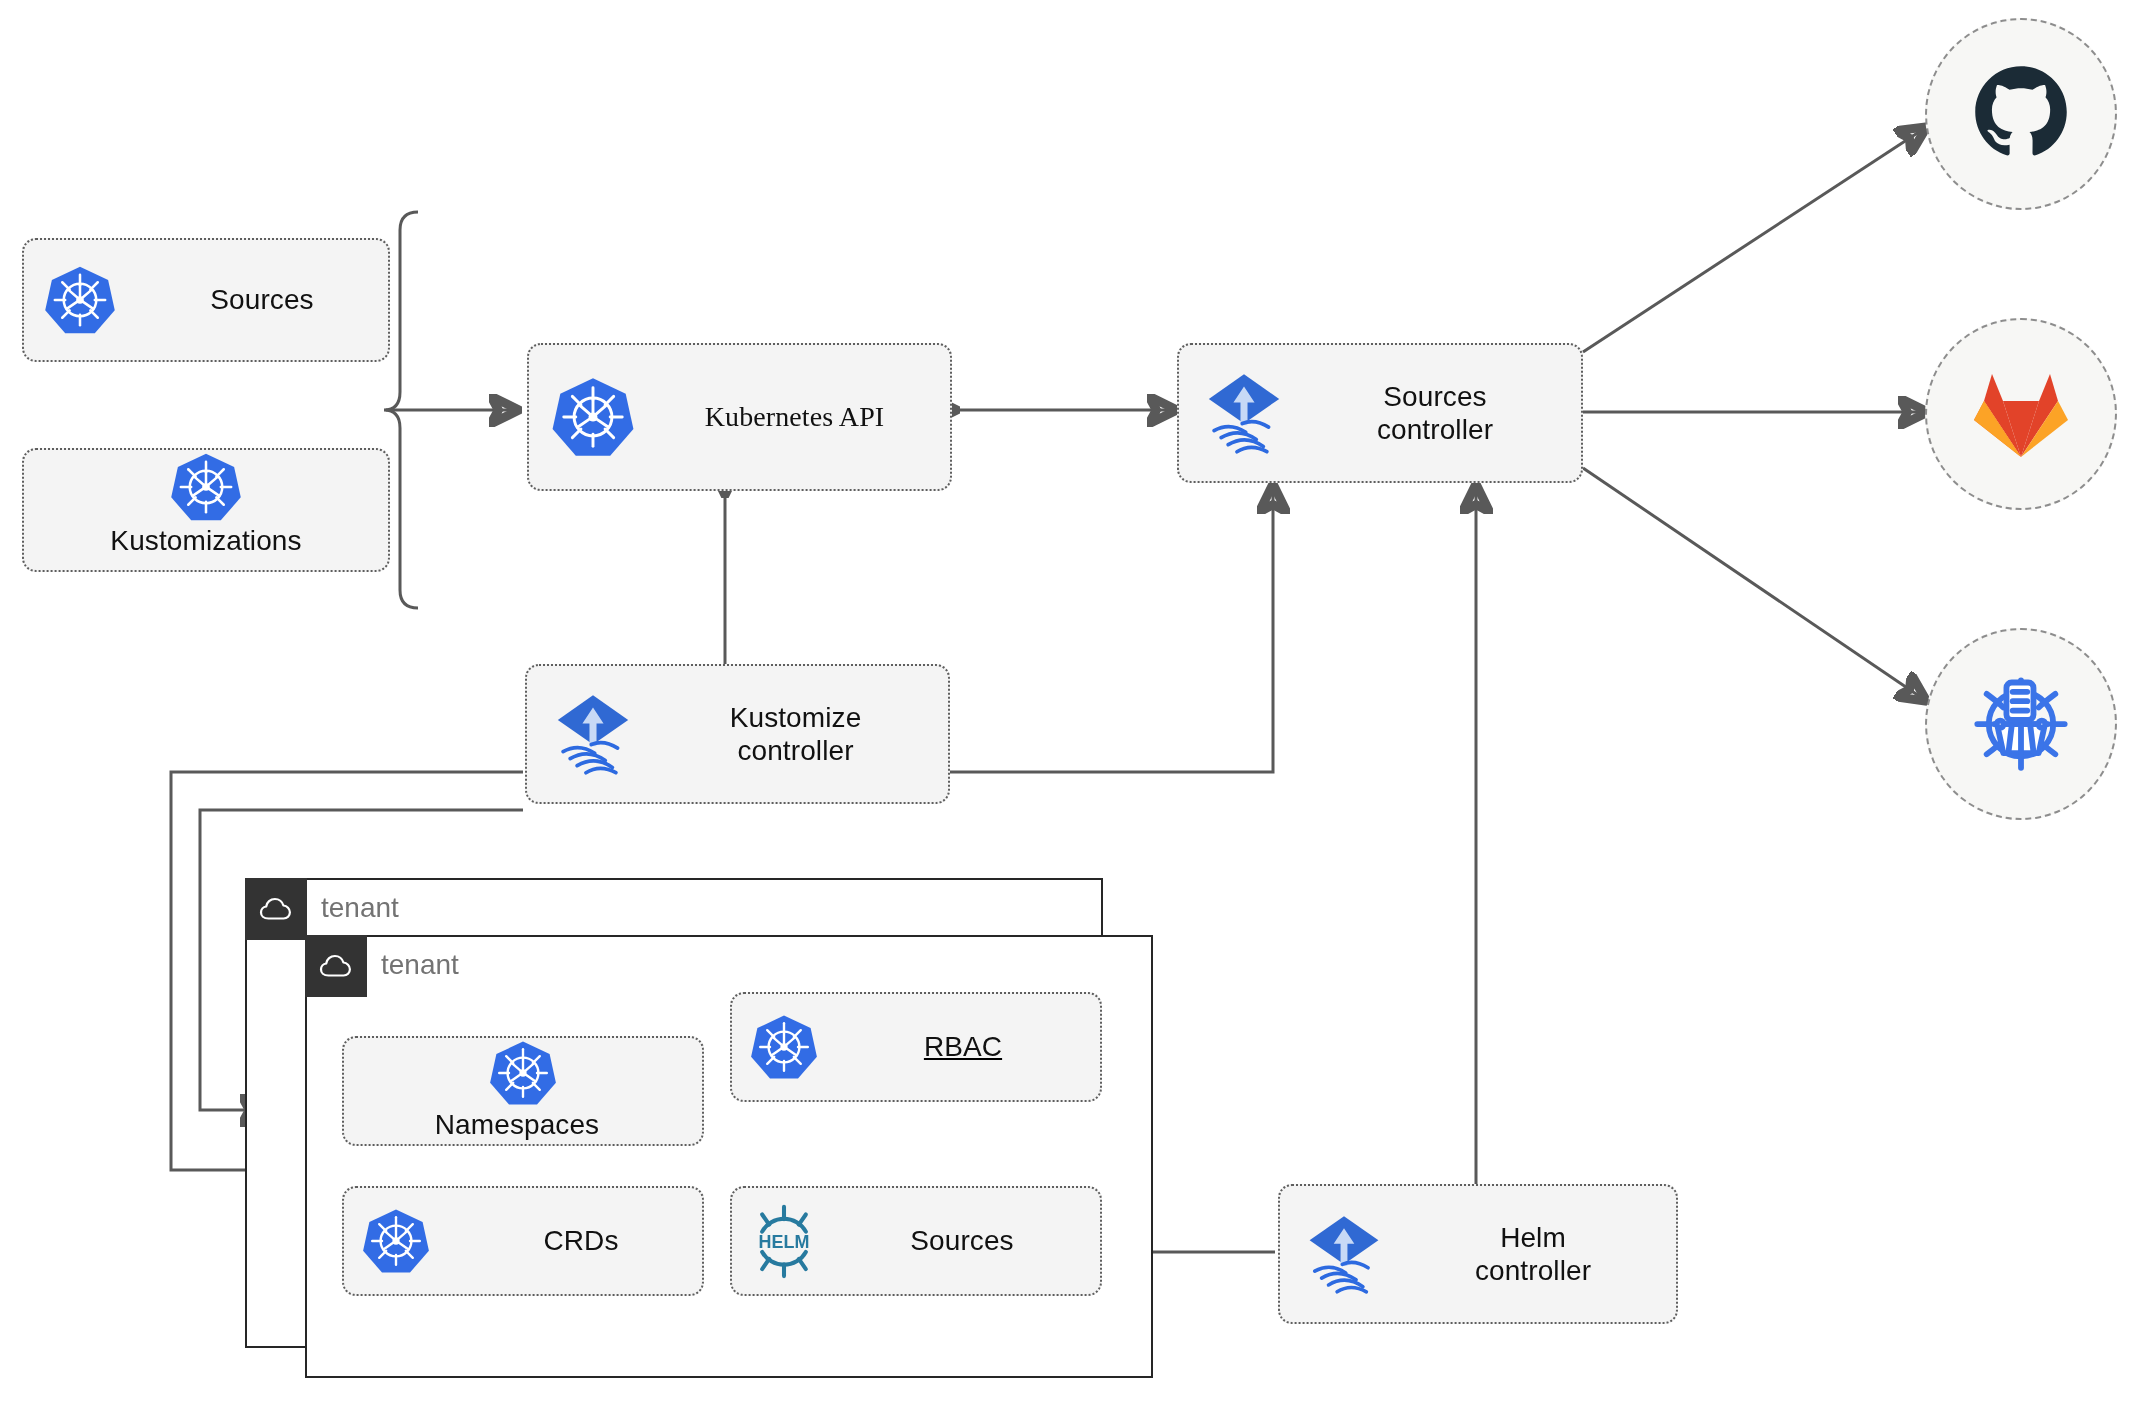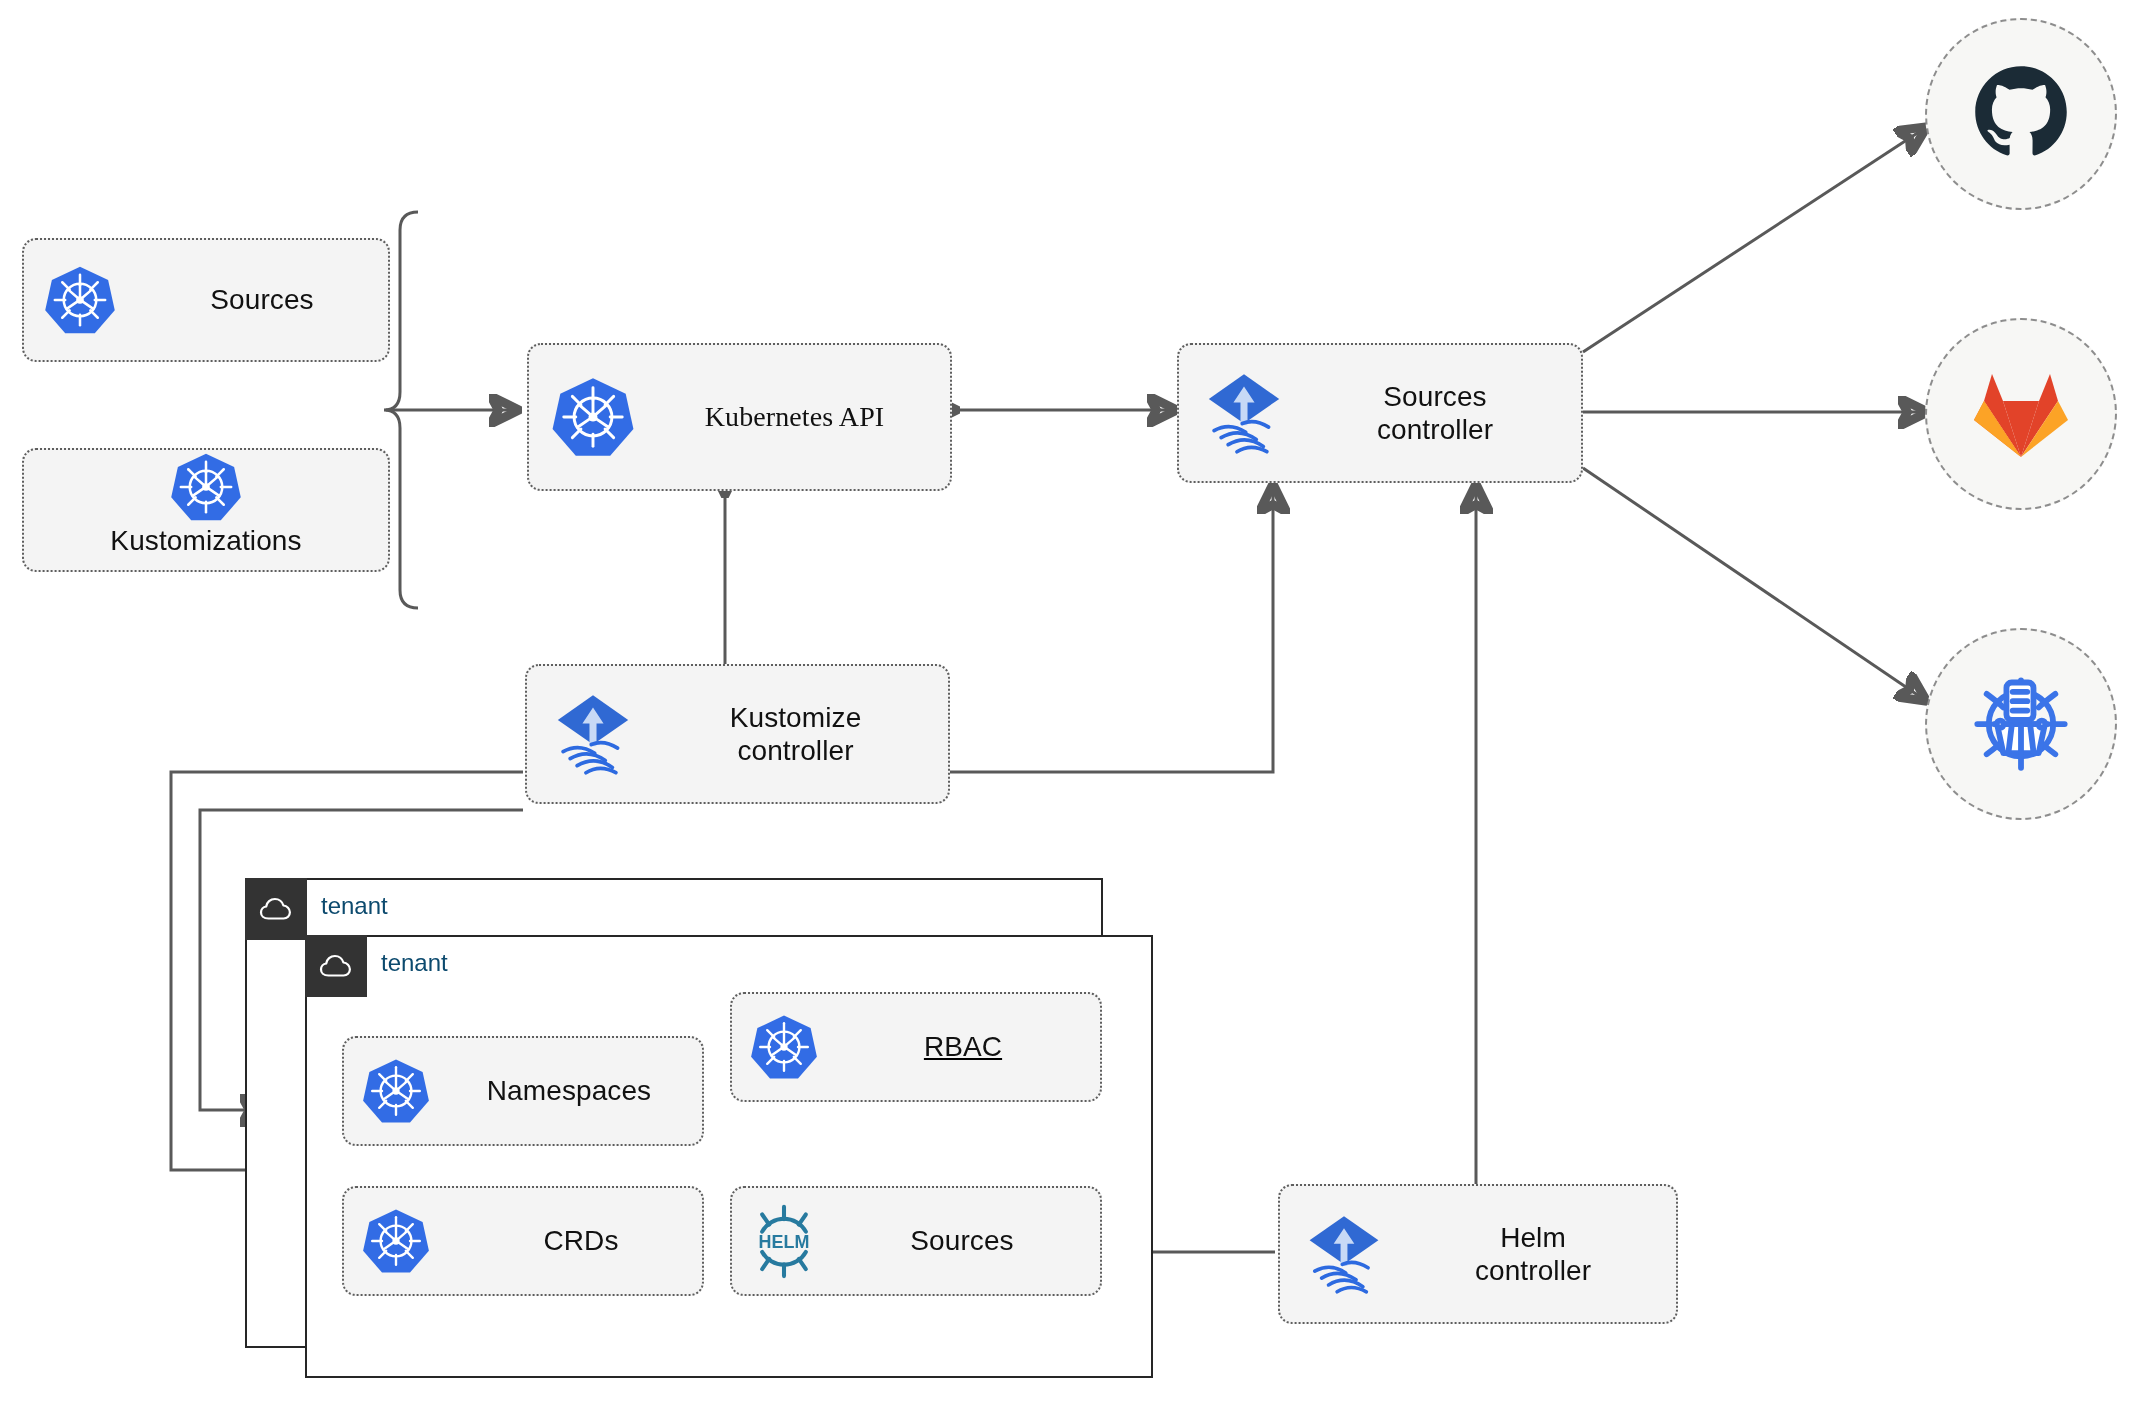--- a/index.html
+++ b/index.html
@@ -50,21 +50,21 @@
   .tenant .tab{
     position:absolute;
     left:-2px;top:-2px;
     width:62px;height:62px;
     background:#333333;
     display:flex;align-items:center;justify-content:center;
   }
   .tenant .tname{
     position:absolute;
     left:74px;top:12px;
-    font-size:24px;color:#0c4a6e;
+    font-size:28px;color:#737373;
   }
 
   svg.wires{position:absolute;left:0;top:0;width:2144px;height:1407px;z-index:2;overflow:visible;}
   svg.wires line,svg.wires path,svg.wires polyline{fill:none;stroke:#595959;stroke-width:3;}
 </style>
 </head>
 <body>
 
 <div id="stage">
 
@@ -246,21 +246,21 @@
           <path d="M32 86 Q52 74 72 88"></path>
           <path d="M42 94 Q58 84 76 94"></path>
           <path d="M48 62 Q62 56 78 66"></path>
         </g>
       </svg>
     </span>
     <span class="lbl" style="padding-right:18px;">Helm
 controller</span>
   </div>
 
-  <div class="node" style="left:342px;top:1036px;width:362px;height:110px;">
+  <div class="node" style="left:342px;top:1036px;width:362px;height:110px;flex-direction:column;">
     <span class="ico" style="width:104px;">
       <svg width="70" height="70" viewBox="0 0 100 100" aria-hidden="true">
         <path d="M50 5 L88 23 L97 64 L70 95 L30 95 L3 64 L12 23 Z" fill="#326ce5"></path>
         <g fill="none" stroke="#ffffff" stroke-width="3.4" stroke-linecap="round">
           <circle cx="50" cy="50" r="22"></circle>
           <circle cx="50" cy="50" r="5.2" fill="#ffffff" stroke="none"></circle>
           <line x1="50" y1="16" x2="50" y2="30"></line>
             <line x1="50" y1="70" x2="50" y2="84"></line>
           <line x1="16" y1="50" x2="30" y2="50"></line>
             <line x1="70" y1="50" x2="84" y2="50"></line>

